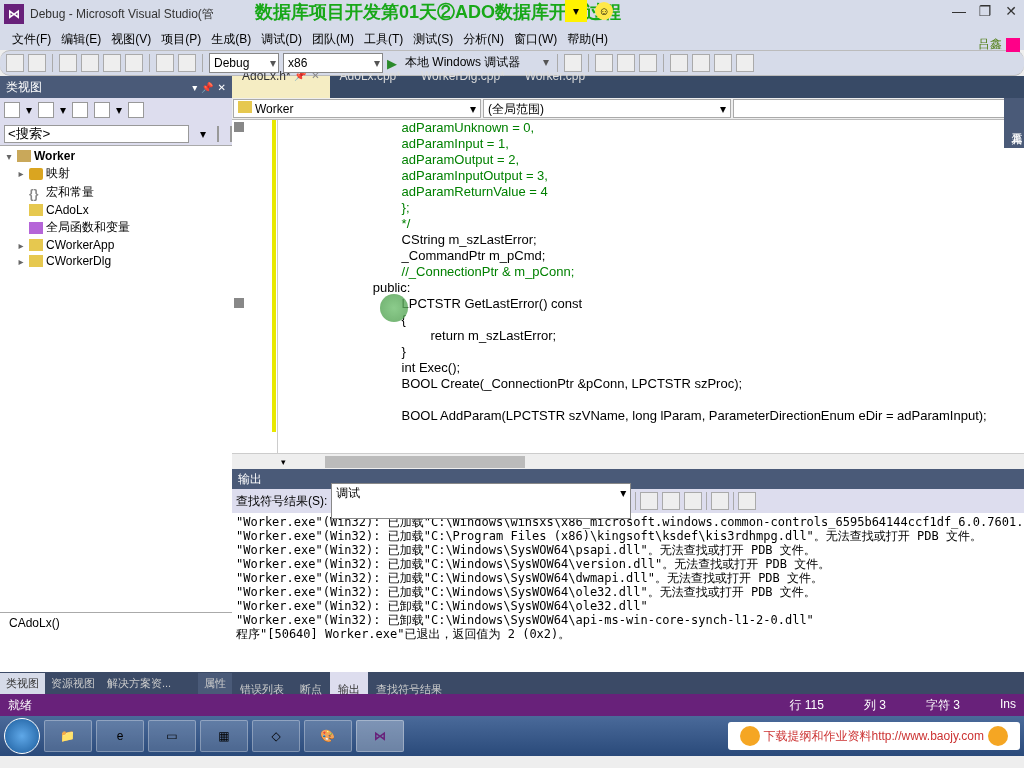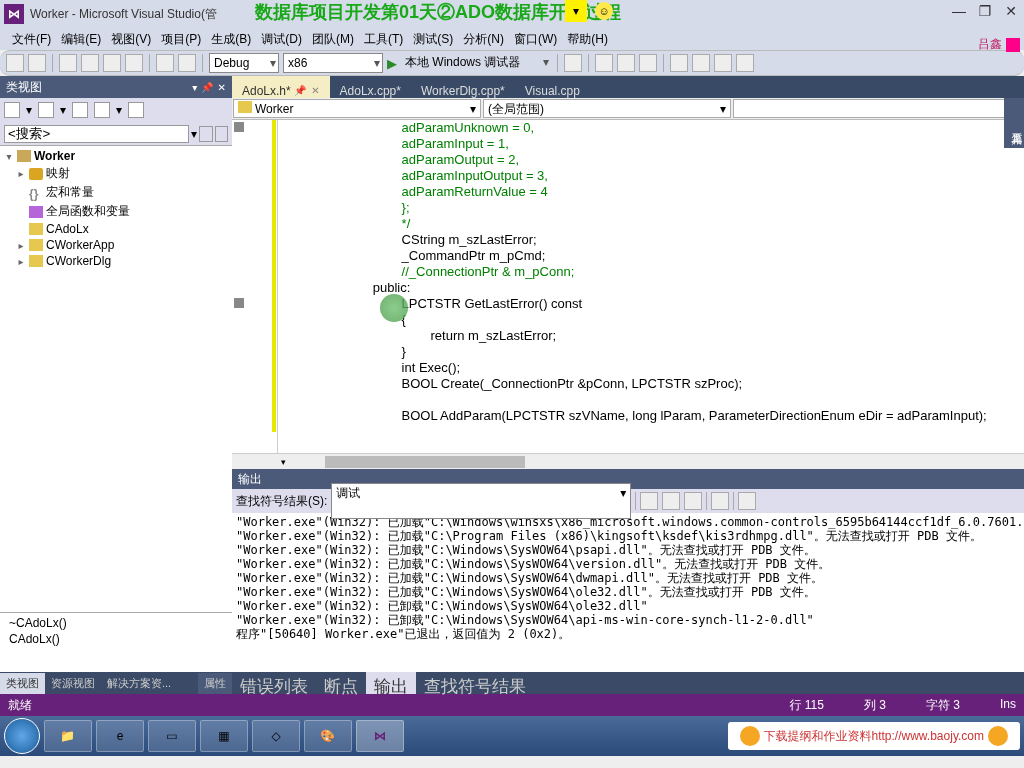--- a/index.html
+++ b/index.html
@@ -8,37 +8,37 @@
 .titlebar .logo { width:20px; height:20px; background:#68217a; margin-right:6px; display:flex; align-items:center; justify-content:center; color:#fff; font-weight:bold; }
 .titlebar .title { font-size:12px; color:#333; }
 .titlebar .overlay { position:absolute; left:255px; top:0; font-size:18px; font-weight:bold; color:#18a818; }
 .titlebar .arrow { position:absolute; left:565px; top:0; width:22px; height:22px; background:#fff200; display:flex; align-items:center; justify-content:center; }
 .titlebar .smile { position:absolute; left:595px; top:2px; width:18px; height:18px; background:#ffe84a; border-radius:50%; font-size:11px; text-align:center; line-height:18px; }
 .titlebar .quick { position:absolute; left:625px; top:2px; width:282px; height:20px; border:1px solid #aaa; background:#fff; padding:0 4px; color:#888; line-height:18px; }
 .titlebar .quick .mag { float:right; color:#555; }
 .titlebar .winbtns { position:absolute; right:4px; top:3px; display:flex; gap:8px; }
 .titlebar .winbtns span { width:18px; height:18px; text-align:center; color:#333; cursor:pointer; font-size:14px; }
 .userbar { position:absolute; right:4px; top:36px; display:flex; gap:4px; align-items:center; }
-.userbar .u { color:#be185d; }
+.userbar .u { color:#4d7c0f; }
 .userbar .sq { width:14px; height:14px; background:#f08; }
 .menubar { height:22px; background:#d6dbe9; display:flex; align-items:center; padding-left:8px; gap:2px; }
 .menubar span { padding:2px 4px; cursor:pointer; }
 .toolbar { height:26px; background:#d6dbe9; border-top:1px solid #bbb; border-bottom:1px solid #bbb; display:flex; align-items:center; padding:0 6px; gap:4px;border-radius:10px; }
 .toolbar .btn { width:18px; height:18px; border:1px solid #aaa; background:#eee; }
 .toolbar .sep { width:1px; height:18px; background:#aaa; margin:0 2px; }
 .toolbar .combo { height:20px; border:1px solid #888; background:#fff; padding:0 14px 0 4px; line-height:18px; position:relative; }
 .toolbar .combo::after { content:"▾"; position:absolute; right:2px; top:0; color:#555; }
 .toolbar .play { color:#2a8a2a; font-size:13px; }
 .container { display:flex; height:618px; }
 .left { width:232px; background:#293955; display:flex; flex-direction:column; }
 .panelhdr { height:22px; background:#4a5a78; color:#fff; display:flex; align-items:center; padding:0 6px; justify-content:space-between; }
 .panelhdr .ctrls span { margin-left:4px; cursor:pointer; font-size:10px; }
 .classtools { height:24px; background:#dde; display:flex; align-items:center; padding:0 4px; gap:6px; }
 .classtools .ico { width:16px; height:16px; border:1px solid #999; background:#fff; }
-.searchrow { height:24px; background:#dde; display:flex; align-items:center; padding:0 4px; gap:2px; border-bottom:1px solid #aaa; }
+.searchrow { height:24px; background:#dde; display:flex; align-items:center; padding:0 4px; gap:11px; border-bottom:1px solid #aaa; }
 .searchrow input { flex:1; height:18px; border:1px solid #999; padding:0 3px; }
 .tree { flex:1; background:#fff; overflow:auto; padding:2px; }
 .tree .node { padding:1px 2px; display:flex; align-items:center; gap:3px; }
 .tree .exp { width:10px; text-align:center; color:#666; cursor:pointer; font-size:10px; }
 .tree .ic { width:14px; height:12px; display:inline-block; }
 .tree .ic.proj { background:#c9a85a; }
 .tree .ic.key { background:#daa520; border-radius:2px; }
 .tree .ic.brace { color:#888; font-weight:bold; }
 .tree .ic.cube { background:#b565d8; }
 .tree .ic.cls { background:#e6c84f; }
@@ -46,21 +46,21 @@
 .tree .bold { font-weight:bold; }
 .tree .l1 { padding-left:14px; }
 .membox { height:60px; background:#fff; border-top:1px solid #aaa; padding:2px; }
 .membox .node { padding:1px 4px; display:flex; align-items:center; gap:3px; }
 .bottomtabs-l { height:22px; background:#3b4a66; display:flex; align-items:center; color:#ccc; }
 .bottomtabs-l span { padding:3px 6px; cursor:pointer; font-size:11px; }
 .bottomtabs-l .act { background:#d6dbe9; color:#333; }
 .bottomtabs-l .prop { margin-left:auto; background:#4a5a78; }
 .main { flex:1; display:flex; flex-direction:column; background:#293955; }
 .tabs { height:22px; background:#384a66; display:flex; align-items:flex-end; }
-.tab { height:22px; padding:4px 10px; line-height:22px; color:#ddd; cursor:pointer; display:flex; align-items:flex-start; gap:4px; }
+.tab { height:22px; padding:11px 10px; line-height:22px; color:#ddd; cursor:pointer; display:flex; align-items:flex-end; gap:4px; }
 .tab.act { background:#f5edc3; color:#333; }
 .tab .x { font-size:10px; color:#888; }
 .tab .pin { color:#888; font-size:10px; }
 .navbar { height:22px; background:#eee; display:flex; border-bottom:1px solid #bbb; }
 .navbar .combo { flex:1; border:1px solid #aaa; background:#fff; margin:1px; padding:0 4px; line-height:18px; position:relative; }
 .navbar .combo::after { content:"▾"; position:absolute; right:4px; top:0; }
 .navbar .ic2 { width:14px; height:12px; background:#e6c84f; display:inline-block; margin-right:3px; }
 .code { flex:1; background:#fff; position:relative; overflow:hidden; font-family:Consolas,monospace; font-size:13px; }
 .code .gutter { position:absolute; left:0; top:0; width:46px; height:100%; border-right:1px solid #ccc; background:#fff; }
 .code .gutter .mk { position:absolute; left:2px; width:10px; height:10px; background:#888; }
@@ -73,37 +73,37 @@
 .code .hscroll .zoom { padding:0 4px; background:#fff; border:1px solid #aaa; margin-left:2px;margin-top:36px; }
 .code .hscroll .th2 { height:12px; width:200px; background:#bbb; margin-left:40px; }
 .out { height:225px; display:flex; flex-direction:column; }
 .out .hdr { height:20px; background:#4a5a78; color:#fff; display:flex; align-items:center; padding:0 6px; justify-content:space-between; }
 .out .tb { height:24px; background:#dde; display:flex; align-items:center; padding:0 4px; gap:4px; }
 .out .tb .combo { width:300px; height:36px; border:1px solid #888; background:#fff; padding:0 4px; line-height:18px; position:relative; }
 .out .tb .combo::after { content:"▾"; position:absolute; right:4px; }
 .out .tb .ico { width:18px; height:18px; border:1px solid #aaa; background:#eee; }
 .out .body { flex:1; background:#fff; overflow:auto; font-family:"SimSun",monospace; font-size:12px; padding:2px 4px; line-height:14px; white-space:pre; }
 .out .btabs { height:22px; background:#3b4a66; display:flex; color:#ccc; }
-.out .btabs span { padding:3px 8px; cursor:pointer; font-size:17px; }
+.out .btabs span { padding:10px 8px; cursor:pointer; font-size:11px; }
 .out .btabs .act { background:#dde; color:#333; }
 .status { height:22px; background:#68217a; color:#fff; display:flex; align-items:center; padding:0 8px; font-size:12px;text-align:center; }
 .status .r { margin-left:auto; display:flex; gap:40px; }
 .taskbar { height:40px; background:linear-gradient(#4a6a9a,#2a4a7a); display:flex; align-items:center; padding:0 4px; gap:4px; }
 .taskbar .orb { width:36px; height:36px; border-radius:50%; background:radial-gradient(circle,#5fa8e8,#1a5a9a); border:1px solid #fff; }
 .taskbar .tbtn { width:48px; height:32px; background:rgba(255,255,255,0.15); border:1px solid rgba(255,255,255,0.3); border-radius:2px; display:flex; align-items:center; justify-content:center; }
 .taskbar .foot { margin-left:auto; background:#fff; height:28px; display:flex; align-items:center; padding:0 8px; border-radius:3px; }
 .taskbar .foot .sun { width:20px; height:20px; background:#f5a623; border-radius:50%; margin:0 4px; }
 .sidebar-r { position:absolute; right:0; top:98px; width:20px; height:50px; background:#4a5a78; color:#fff; writing-mode:vertical-rl; text-align:center; font-size:11px; padding-top:4px; }
 </style>
 </head>
 <body>
 
 <div class="titlebar">
   <div class="logo">⋈</div>
-  <span class="title">Worker - Microsoft Visual Studio(管</span>
+  <span class="title">Debug - Microsoft Visual Studio(管</span>
   <span class="overlay">数据库项目开发第01天②ADO数据库开发过程</span>
   <span class="arrow">▾</span>
   <span class="smile">☺</span>
   <div class="winbtns">
     <span>—</span>
     <span>❐</span>
     <span>✕</span>
   </div>
 </div>
 <div class="userbar">
@@ -188,44 +188,40 @@
           <span class="ic key"></span>
           <span class="lbl ">映射</span>
         </div>
         <div class="node l1">
           <span class="exp">&nbsp;</span>
           <span class="ic brace">{}</span>
           <span class="lbl ">宏和常量</span>
         </div>
         <div class="node l1">
           <span class="exp">&nbsp;</span>
+          <span class="ic cls"></span>
+          <span class="lbl ">CAdoLx</span>
+        </div>
+        <div class="node l1">
+          <span class="exp">&nbsp;</span>
           <span class="ic cube"></span>
           <span class="lbl ">全局函数和变量</span>
-        </div>
-        <div class="node l1">
-          <span class="exp">&nbsp;</span>
-          <span class="ic cls"></span>
-          <span class="lbl ">CAdoLx</span>
         </div>
         <div class="node l1">
           <span class="exp">▸</span>
           <span class="ic cls"></span>
           <span class="lbl ">CWorkerApp</span>
         </div>
         <div class="node l1">
           <span class="exp">▸</span>
           <span class="ic cls"></span>
           <span class="lbl ">CWorkerDlg</span>
         </div>
       </div>
     <div class="membox" id="membox">
-        <div class="node">
-          <span class="ic fn"></span>
-          <span>~CAdoLx()</span>
-        </div>
         <div class="node">
           <span class="ic fn"></span>
           <span>CAdoLx()</span>
         </div>
       </div>
     <div class="bottomtabs-l">
       <span class="act">类视图</span>
       <span>资源视图</span>
       <span>解决方案资...</span>
       <span class="prop">属性</span>
@@ -239,21 +235,21 @@
           <span class="pin">📌</span>
           <span class="x">✕</span>
         </div>
         <div class="tab">
           <span>AdoLx.cpp*</span>
         </div>
         <div class="tab">
           <span>WorkerDlg.cpp*</span>
         </div>
         <div class="tab">
-          <span>Visual.cpp</span>
+          <span>Worker.cpp</span>
         </div>
       </div>
     <div class="navbar">
       <div class="combo" style="flex:0 0 248px"><span class="ic2"></span><span>Worker</span></div>
       <div class="combo" style="flex:0 0 248px"><span>(全局范围)</span></div>
       <div class="combo"></div>
     </div>
     <div class="code">
       <div class="gutter">
         <div class="yl" style="top:0;height:112px"></div>

